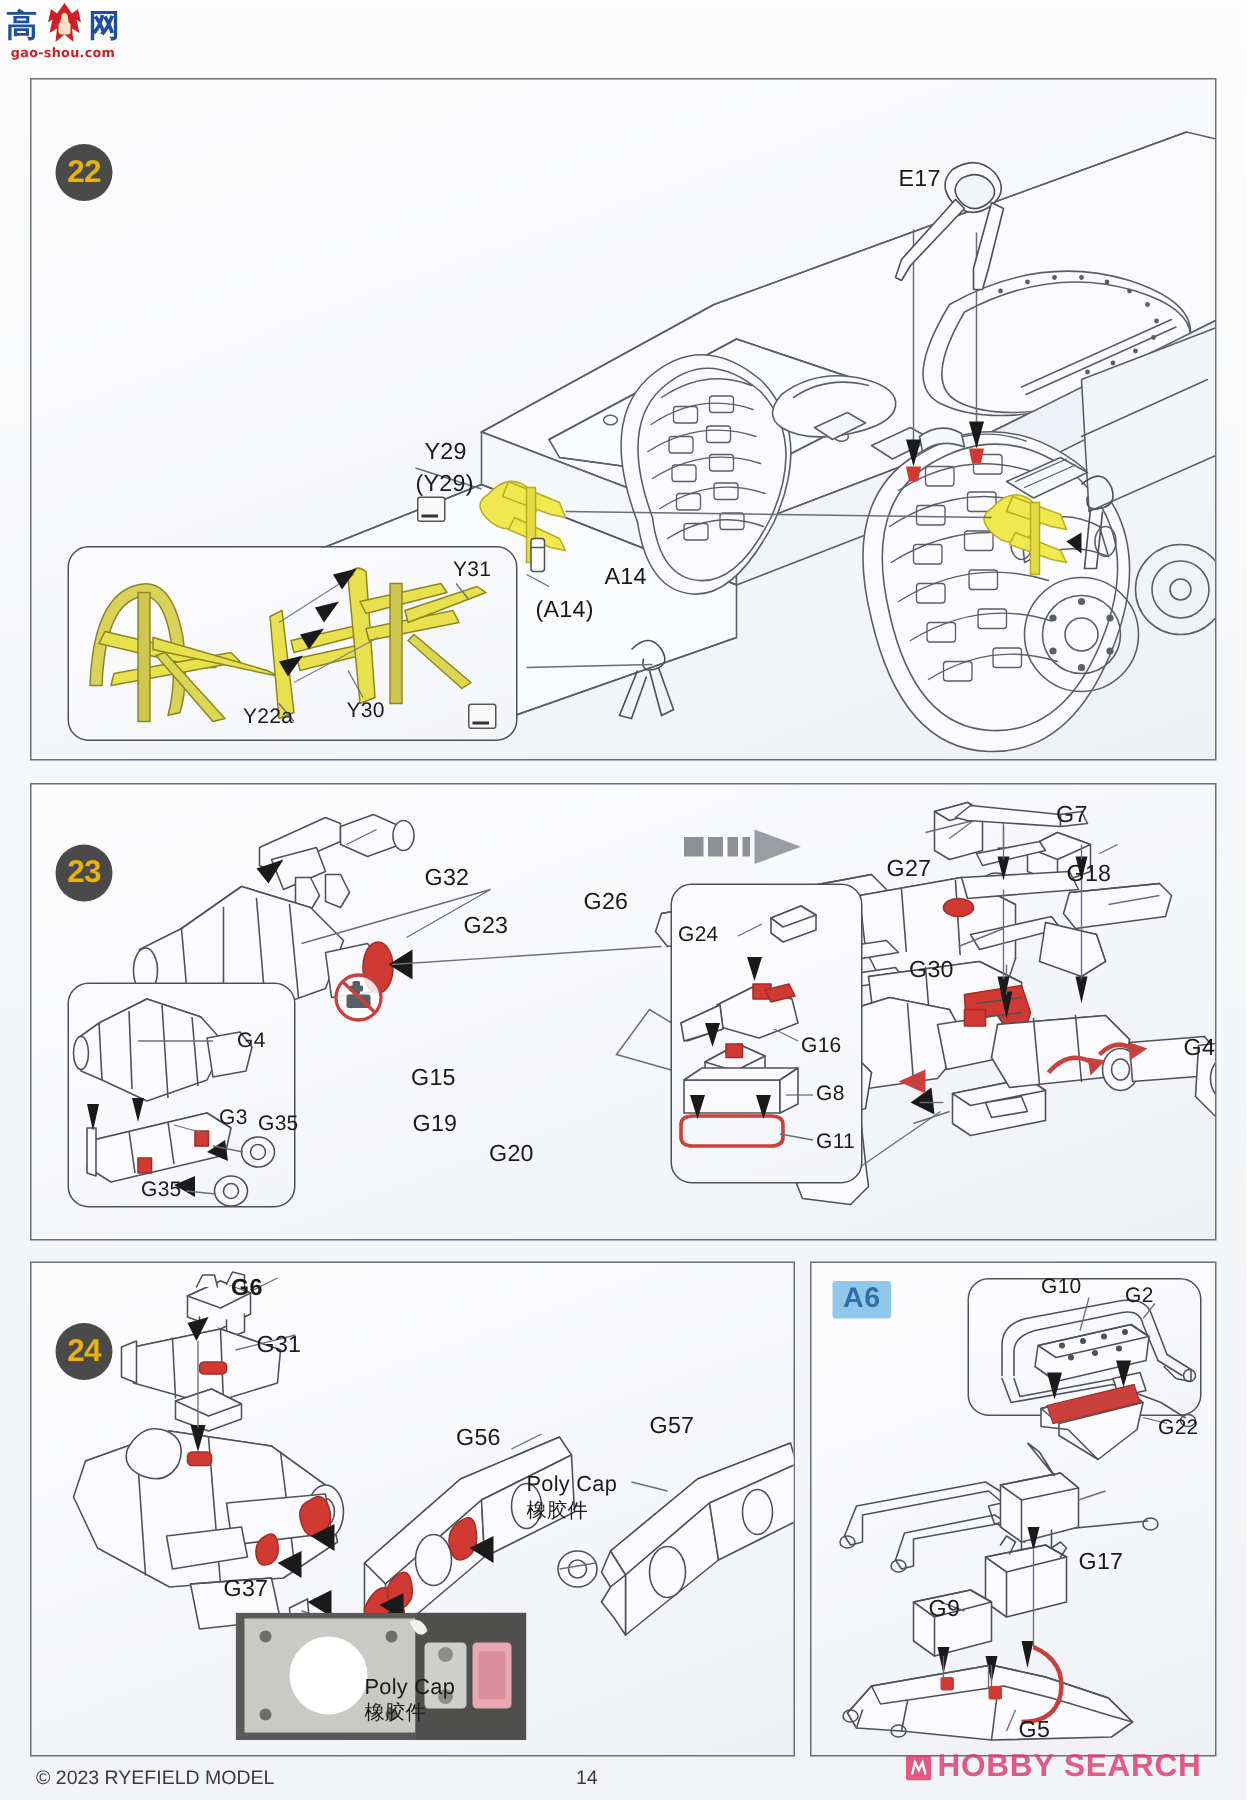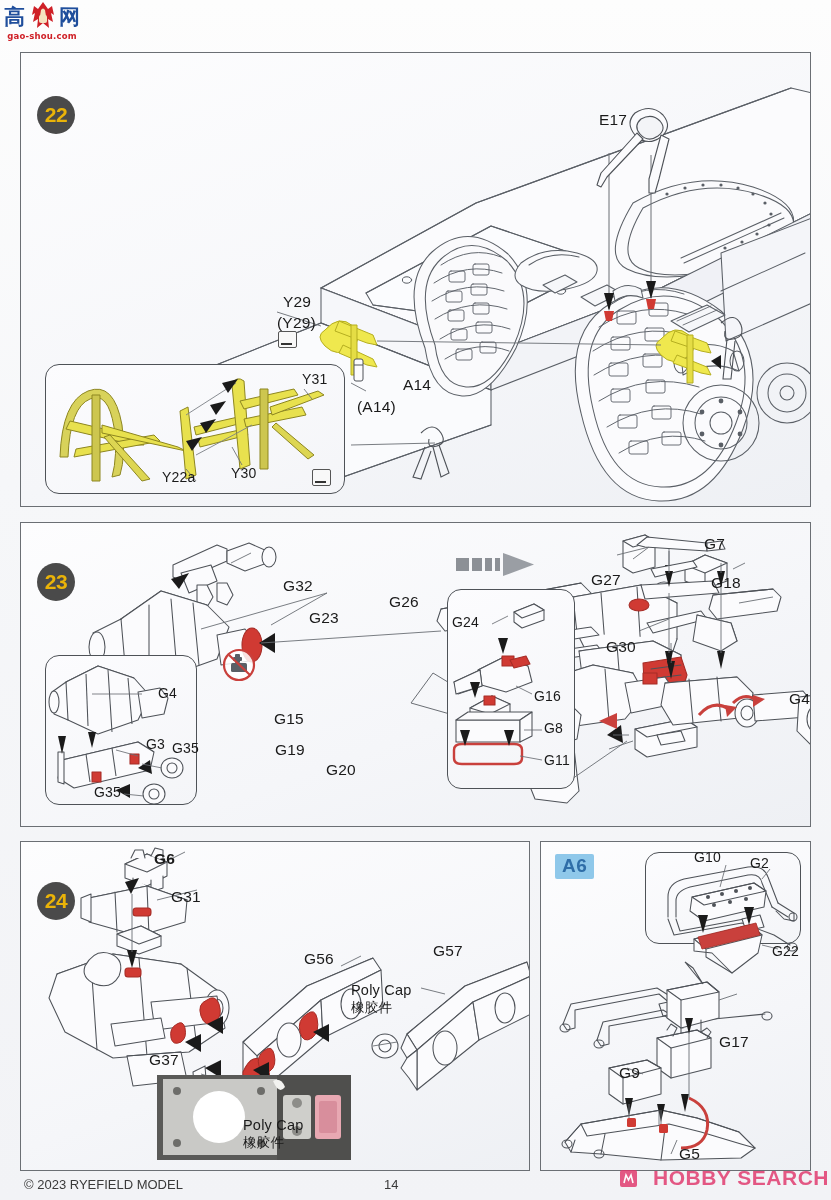--- a/index.html
+++ b/index.html
@@ -106,22 +106,22 @@
   .foot-txt{
     position:absolute;bottom:8px;
     font-family:"Liberation Sans", sans-serif;
     font-size:13px;color:#3a3a3a;white-space:nowrap;
   }
   #foot-copy{left:24px;}
   #foot-page{left:384px;}
   #foot-kit{left:492px;}
 
   .hobby-wm{
-    position:absolute;left:620px;bottom:10px;
-    display:flex;align-items:center;gap:16px;
+    position:absolute;left:604px;bottom:10px;
+    display:flex;align-items:center;gap:4px;
     opacity:.82;z-index:30;pointer-events:none;text-align:right;
   }
   .hobby-wm .hs-mark{width:17px;height:17px;}
   .hobby-wm .hs-text{
     font-family:"Liberation Sans", sans-serif;
     font-size:21px;font-weight:bold;color:#e0366b;letter-spacing:.5px;
     white-space:nowrap;
   }
 
   svg{display:block;}

